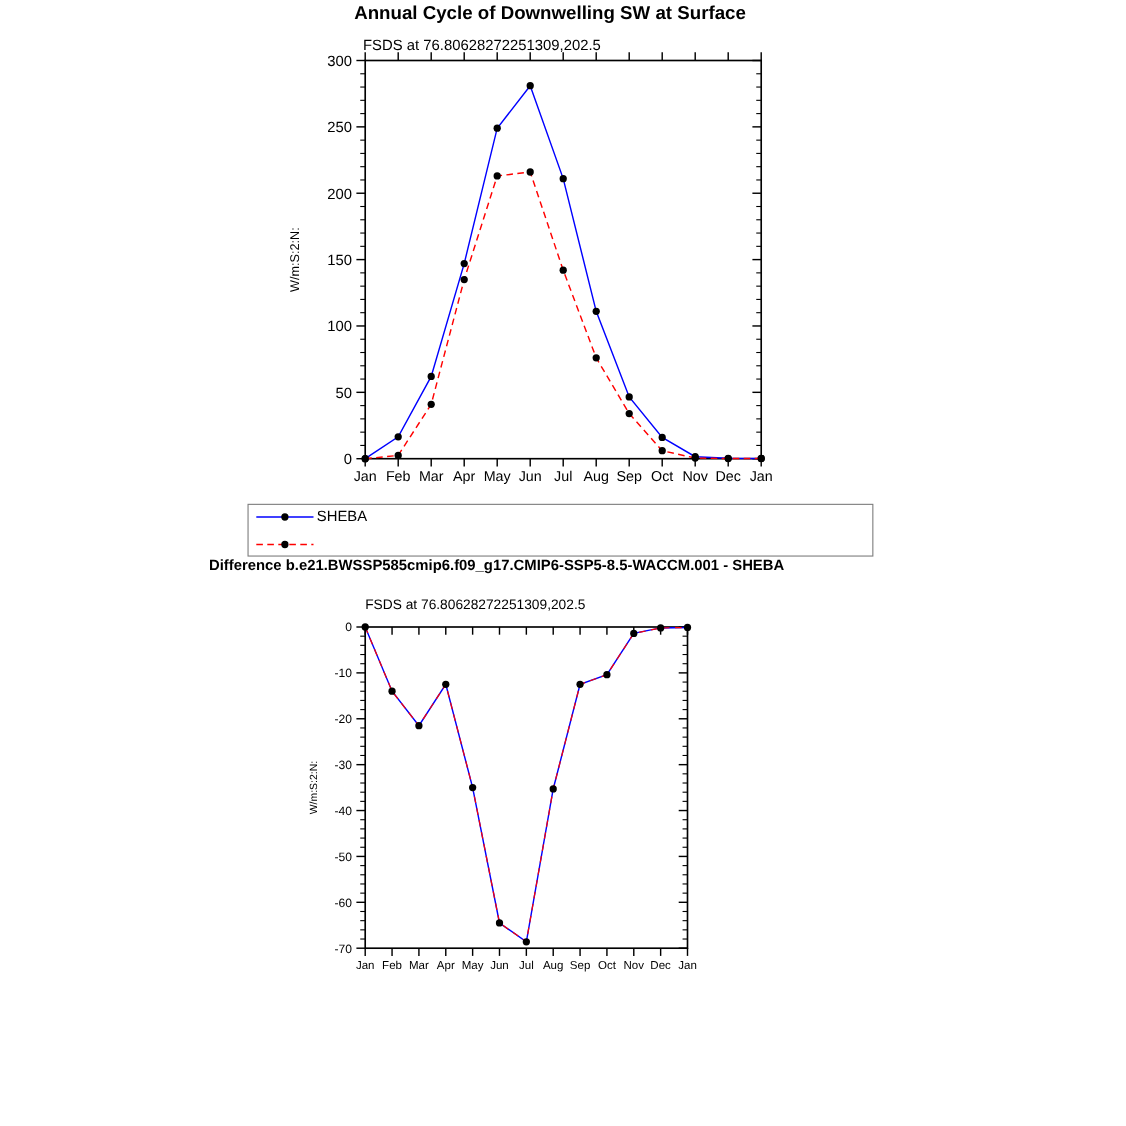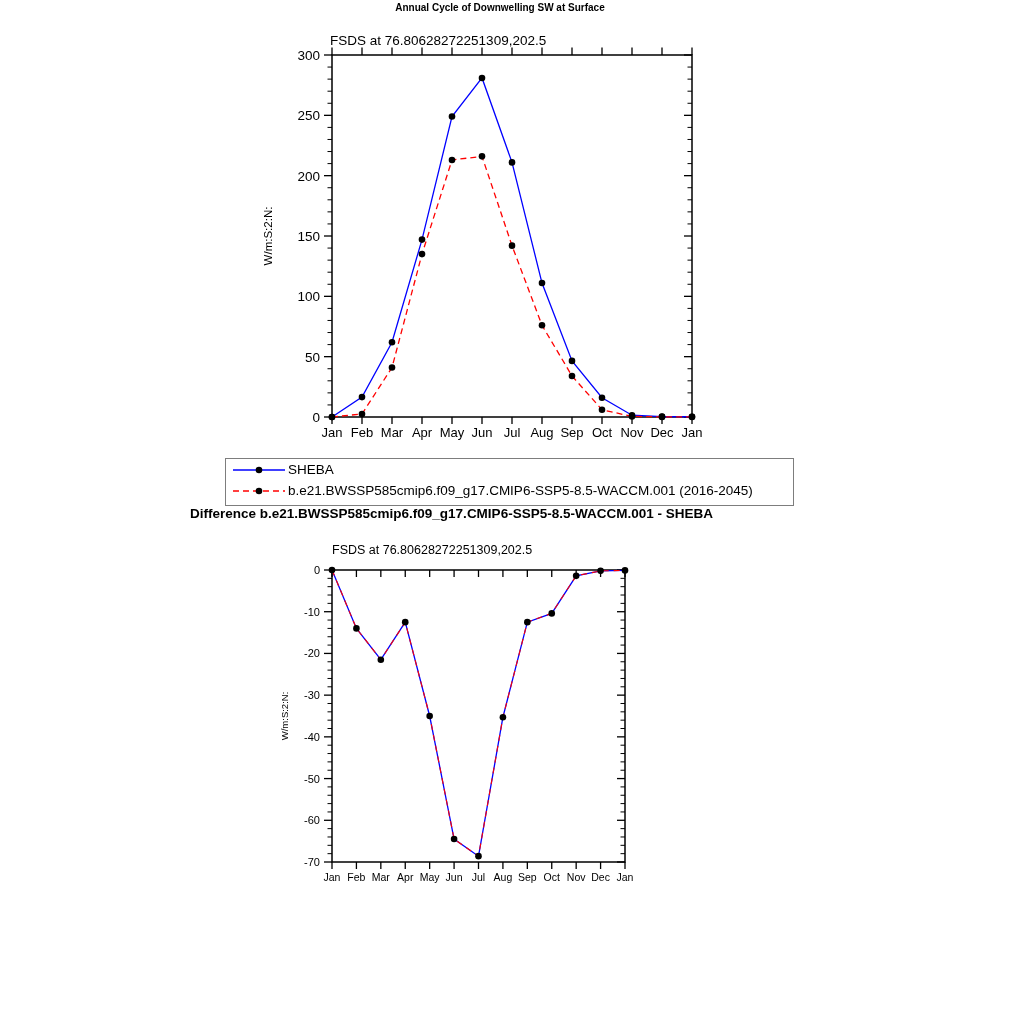--- a/index.html
+++ b/index.html
@@ -1,28 +1,28 @@
 <!DOCTYPE html>
 <html><head>
 <meta charset="utf-8">
 <style>
   html,body{margin:0;padding:0}
   body{width:1024px;height:1024px;background:#ffffff;position:relative;
        font-family:"Liberation Sans",sans-serif;color:#000;overflow:hidden}
   .abs{position:absolute}
   .chart-title{font-weight:bold;white-space:nowrap;text-align:center}
   .chart-subtitle{white-space:nowrap}
-  #top-title{left:250px;top:2px;width:500px;font-size:10px}
+  #top-title{left:250px;top:2px;width:500px;font-size:17px}
   #top-subtitle{left:330px;top:33px;font-size:13.5px}
   #bottom-title{left:190px;top:506px;width:500px;font-size:13.5px}
   #bottom-subtitle{left:332px;top:543px;font-size:12.5px}
   #charts{left:0;top:0}
   svg text{font-family:"Liberation Sans",sans-serif;fill:#000}
   .legend{left:225px;top:458px;width:567px;height:46px;border:1px solid #7d7d7d;
-          background:#fff;display:flex;flex-direction:column;justify-content:flex-start}
+          background:#fff;display:flex;flex-direction:column;justify-content:space-between}
   .lrow{display:flex;align-items:center;height:21px;padding-left:6px}
   .lsample{flex:0 0 auto}
   .ltext{font-size:13.5px;margin-left:2px;white-space:nowrap}
 </style>
 </head>
 <body>
 
 <div class="abs chart-title" id="top-title">Annual Cycle of Downwelling SW at Surface</div>
 <div class="abs chart-subtitle" id="top-subtitle">FSDS at 76.80628272251309,202.5</div>
 
@@ -313,18 +313,17 @@
       <line x1="1" y1="6" x2="53" y2="6" stroke-width="1.3" stroke="#0000ff"></line>
       <circle cx="27" cy="6" r="3.3" fill="#000"></circle>
     </svg>
     <span class="ltext">SHEBA</span>
   </div>
   <div class="lrow">
     <svg class="lsample" width="54" height="12">
       <line x1="1" y1="6" x2="53" y2="6" stroke-width="1.3" stroke-dasharray="6 4" stroke="#ff0000"></line>
       <circle cx="27" cy="6" r="3.3" fill="#000"></circle>
     </svg>
-    <span class="ltext">b.e21.BWSSP585cmip6.f09_g17.CMIP6-SSP5-8.5-WACCM.001 (2016-2045)</span>
   </div>
 </div>
 
 <div class="abs chart-title" id="bottom-title">Difference b.e21.BWSSP585cmip6.f09_g17.CMIP6-SSP5-8.5-WACCM.001 - SHEBA</div>
 <div class="abs chart-subtitle" id="bottom-subtitle">FSDS at 76.80628272251309,202.5</div>
 
 </body></html>

